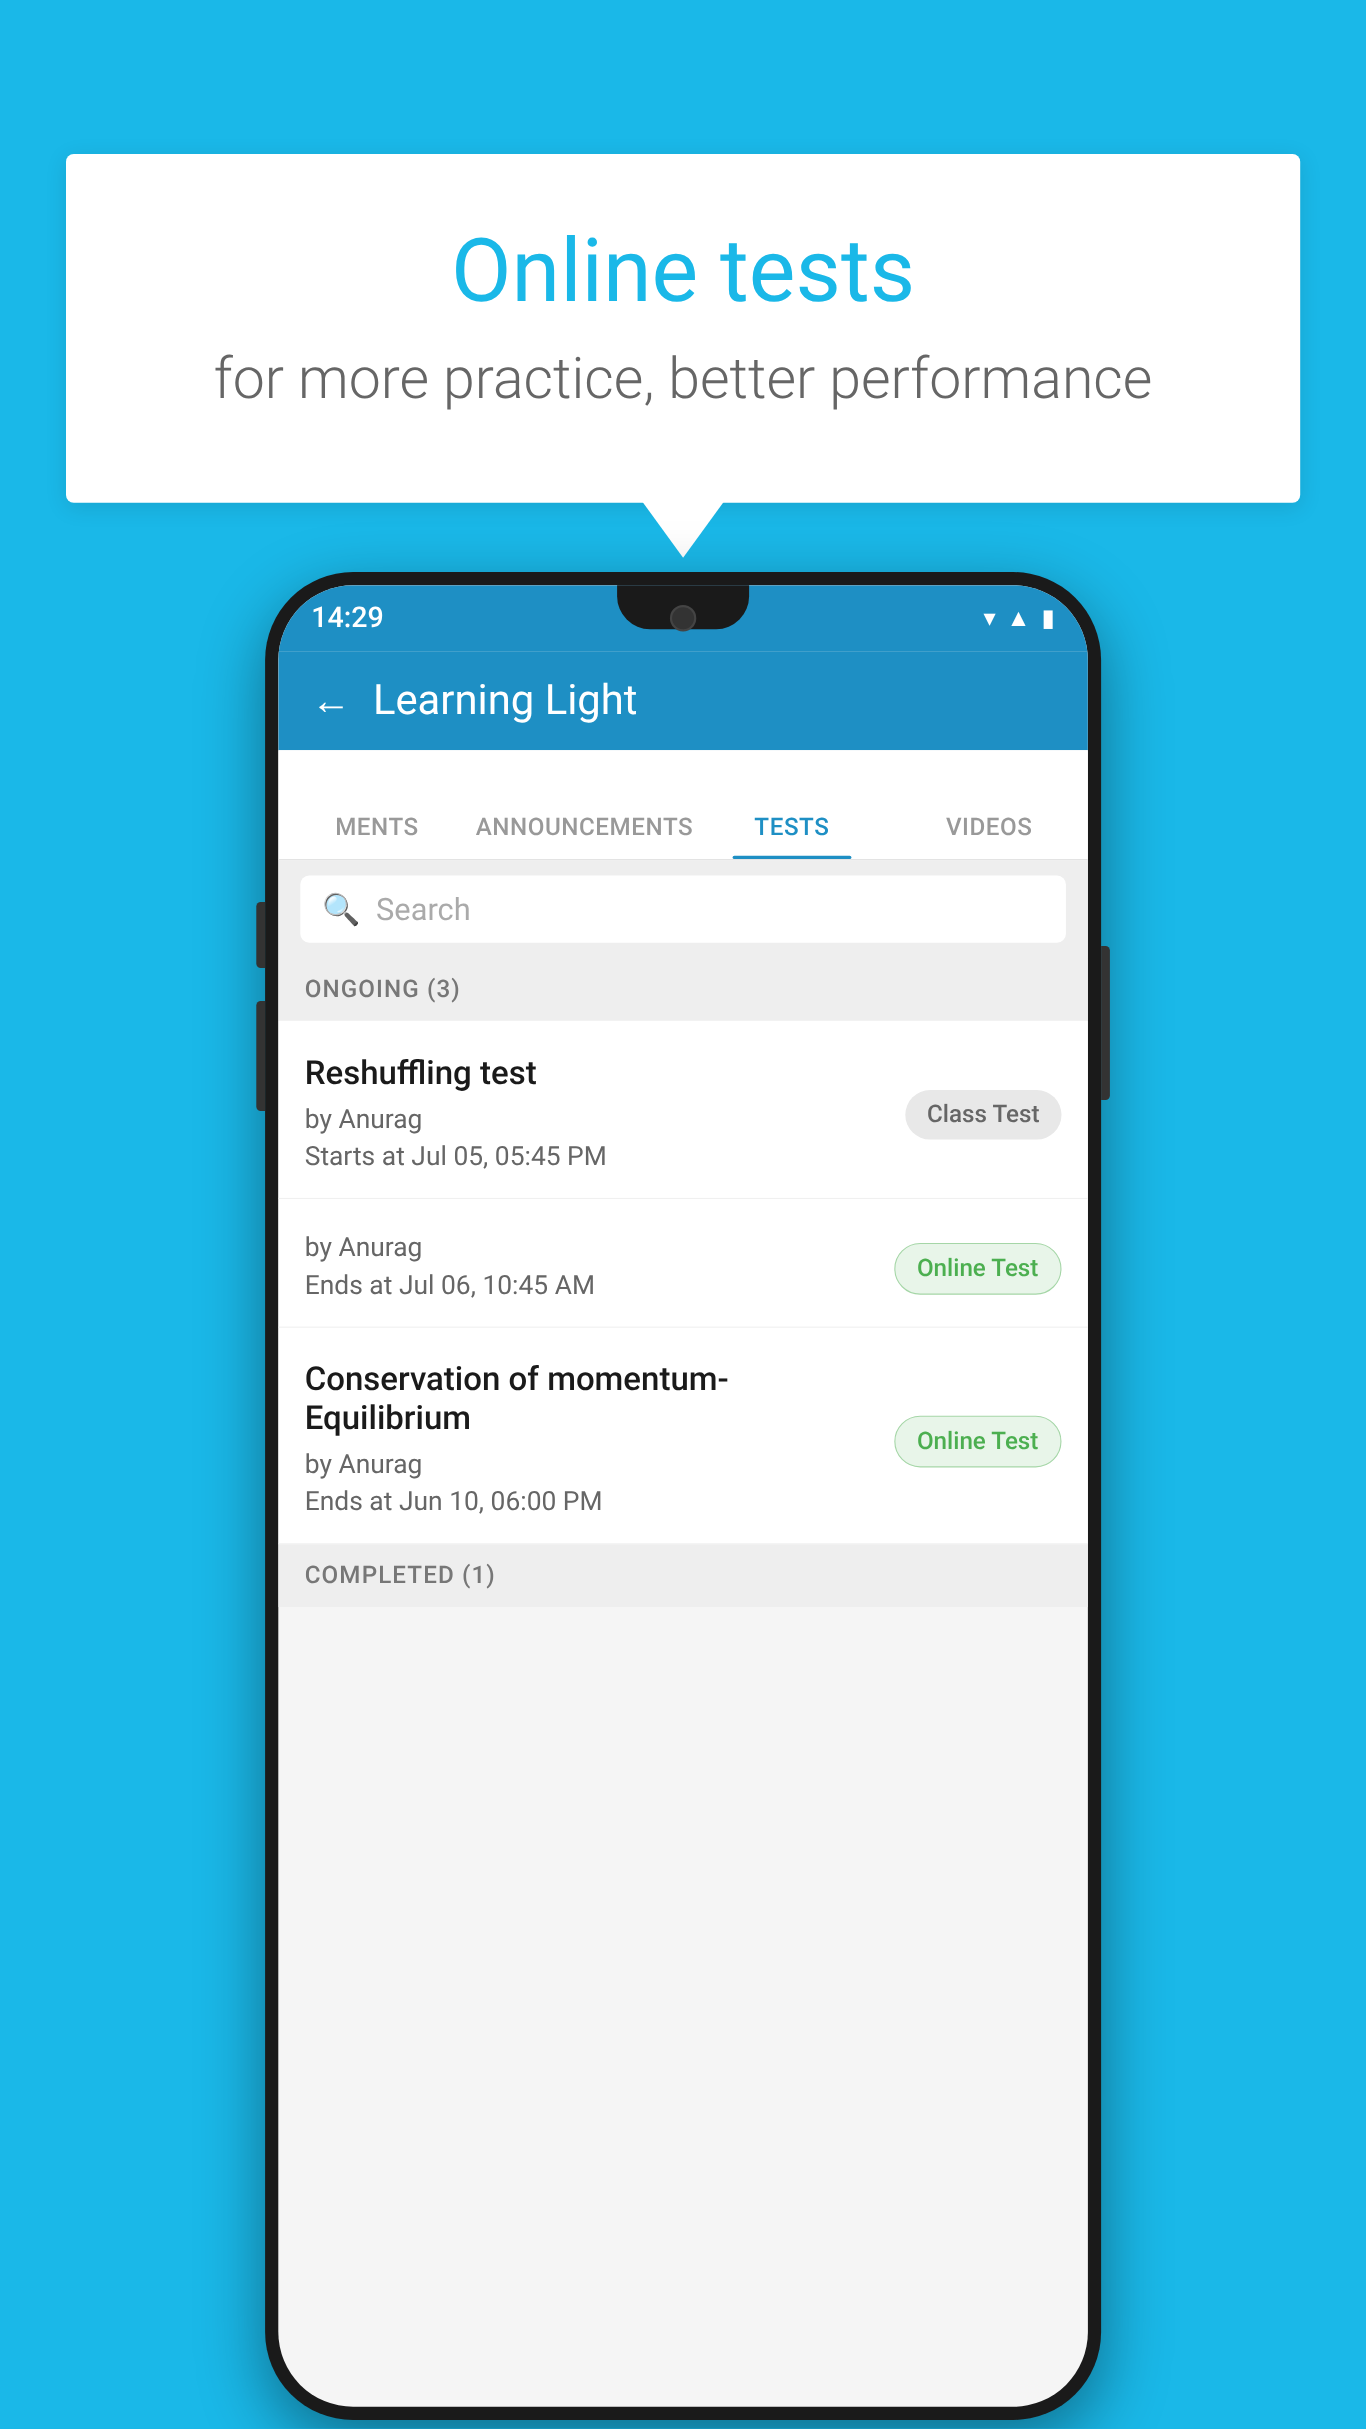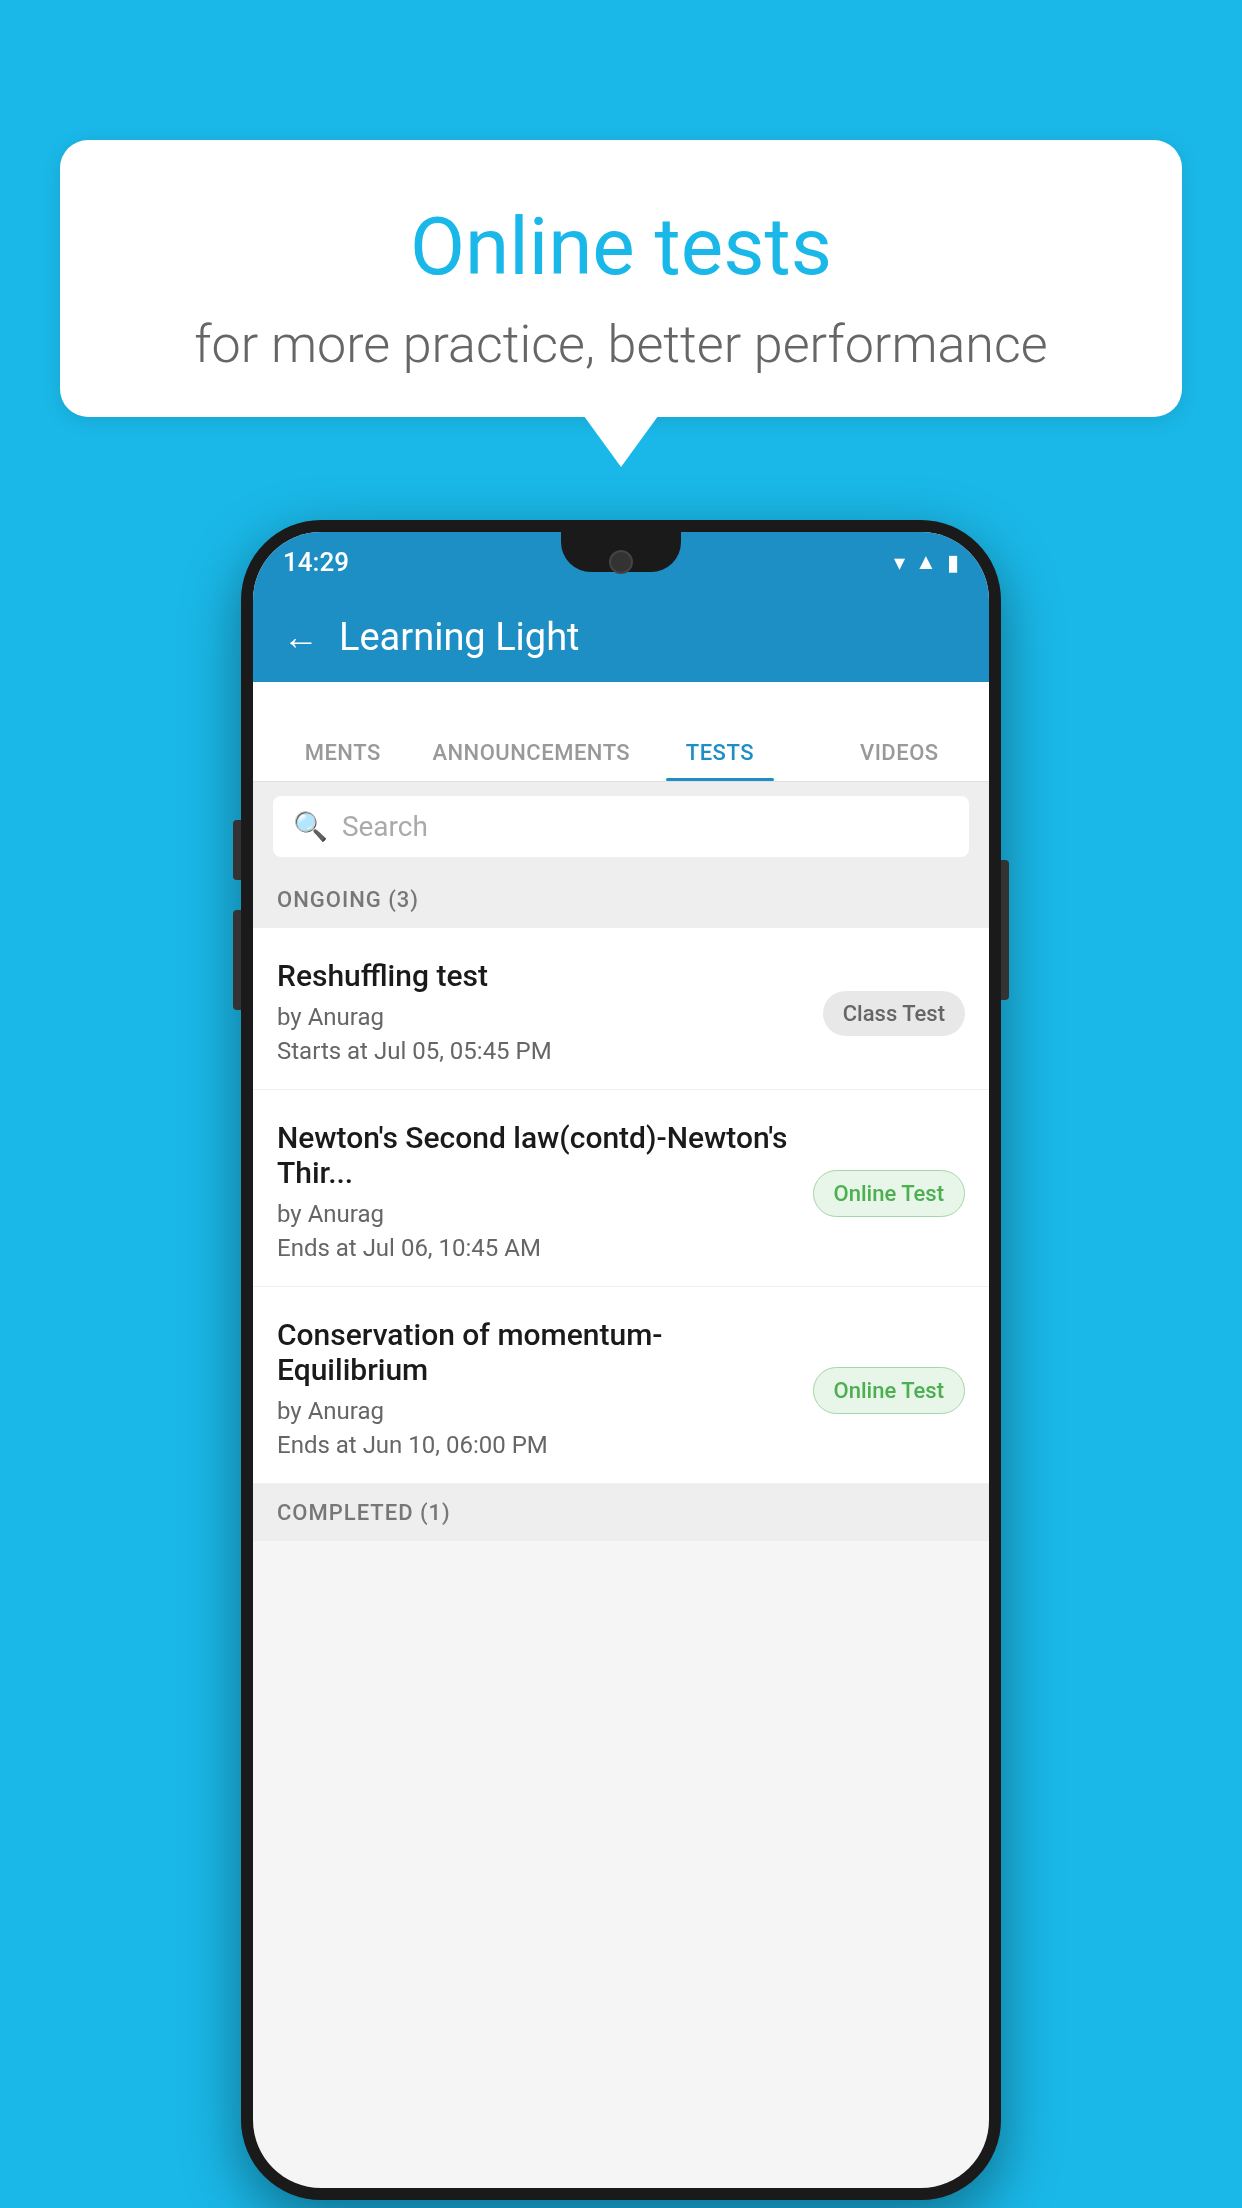--- a/index.html
+++ b/index.html
@@ -16,22 +16,22 @@
     
     .speech-bubble-container {
       position: absolute;
       top: 140px;
       left: 60px;
       right: 60px;
     }
 
     .speech-bubble {
       background: white;
-      border-radius: 28px;
-      padding: 60px 80px 42px;
+      border-radius: 7px;
+      padding: 60px 80px 82px;
       text-align: center;
       box-shadow: 0 4px 20px rgba(0,0,0,0.1);
       position: relative;
     }
 
     .speech-bubble::after {
       content: '';
       position: absolute;
       bottom: -50px;
       left: 50%;
@@ -386,21 +386,20 @@
         <div class="test-info">
           <div class="test-name">Reshuffling test</div>
           <div class="test-author">by Anurag</div>
           <div class="test-date">Starts at  Jul 05, 05:45 PM</div>
         </div>
         <span class="test-badge badge-class">Class Test</span>
       </div>
 
       <div class="test-item">
         <div class="test-info">
-          <div class="test-name">Newton's Second law(contd)-Newton's Thir...</div>
           <div class="test-author">by Anurag</div>
           <div class="test-date">Ends at  Jul 06, 10:45 AM</div>
         </div>
         <span class="test-badge badge-online">Online Test</span>
       </div>
 
       <div class="test-item">
         <div class="test-info">
           <div class="test-name">Conservation of momentum-Equilibrium</div>
           <div class="test-author">by Anurag</div>

